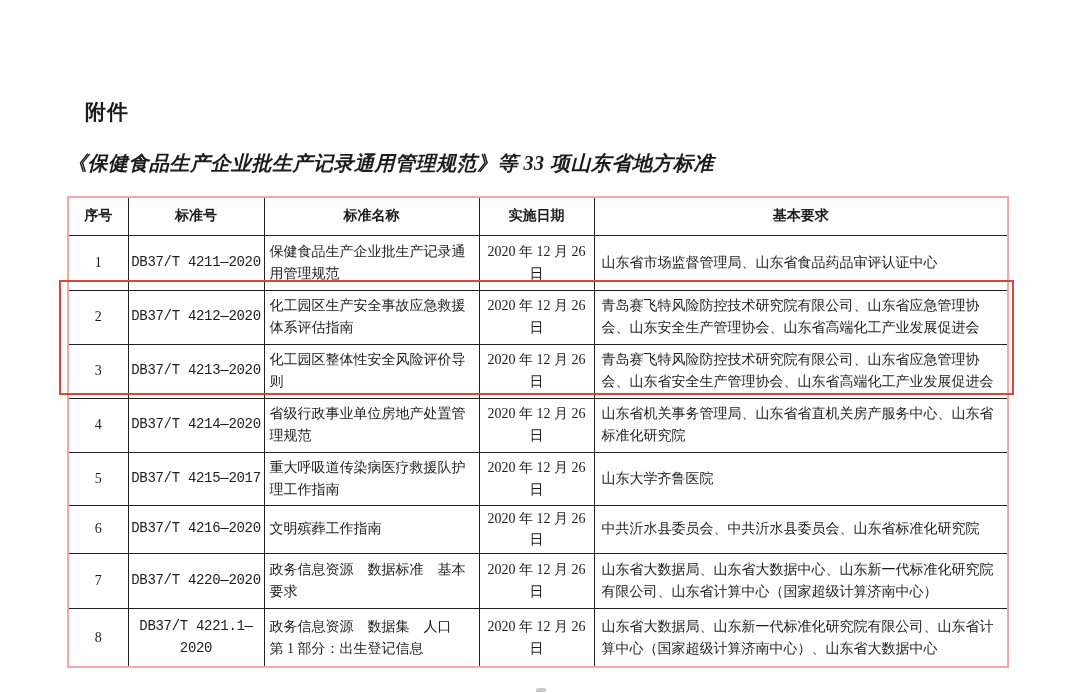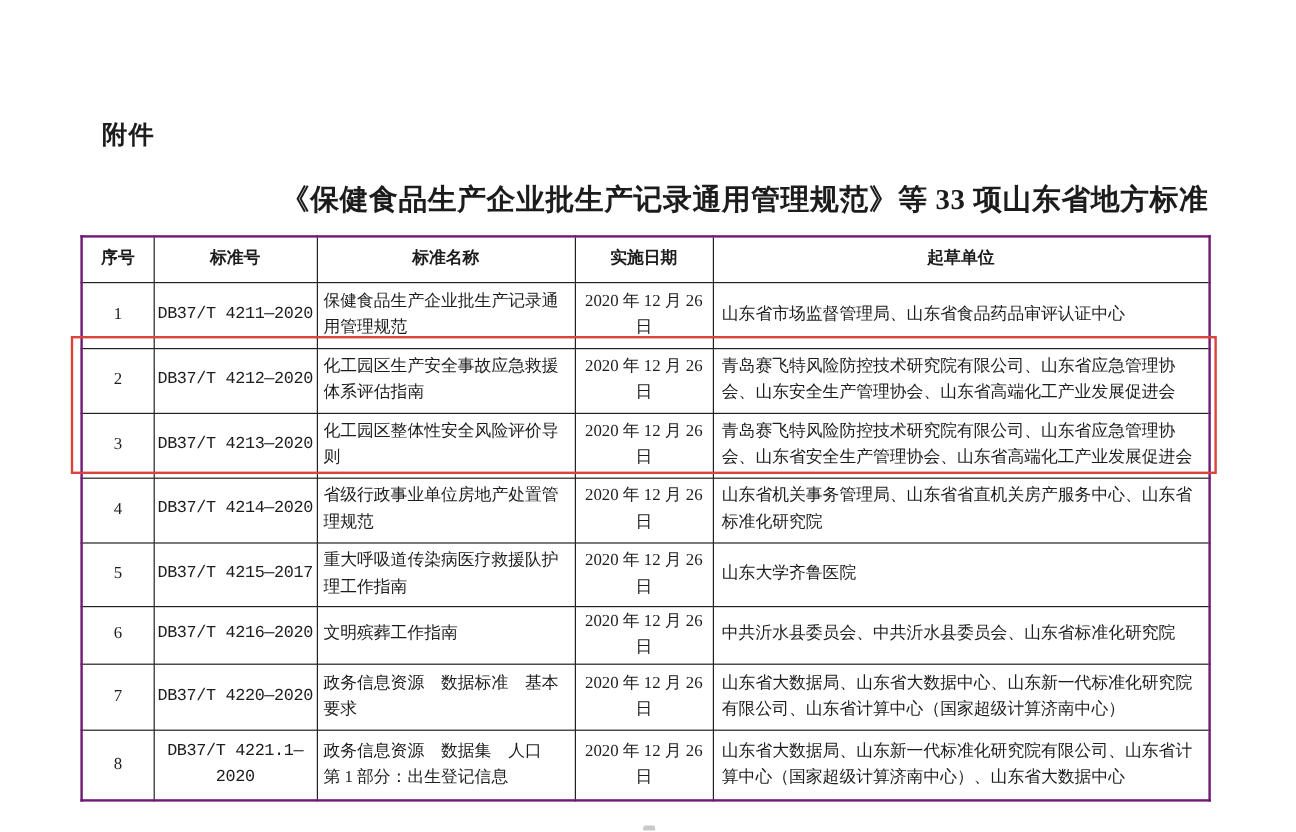--- a/index.html
+++ b/index.html
@@ -19,24 +19,25 @@
     top: 98px;
     font-size: 21px;
     font-weight: bold;
     letter-spacing: 1px;
   }
   .doc-title {
     position: absolute;
     left: 67px;
     top: 150px;
     width: 940px;
-    text-align: right;
-    font-size: 24px;
+    text-align: left;
+    font-size: 20px;
     font-weight: bold;
     letter-spacing: 0.5px;
+    font-style: italic;
   }
   table.standards {
     position: absolute;
     left: 67px;
     top: 196px;
     width: 940px;
     border-collapse: collapse;
     table-layout: fixed;
     font-size: 14px;
   }
@@ -44,21 +45,21 @@
   table.standards col.c-std  { width: 136px; }
   table.standards col.c-name { width: 215px; }
   table.standards col.c-date { width: 115px; }
   table.standards col.c-org  { width: 414px; }
   table.standards th, table.standards td {
     border: 1px solid #222222;
     vertical-align: middle;
     line-height: 1.55;
     overflow: hidden;
   }
-  table.standards { border: 2px solid #701a75; }
+  table.standards { border: 2px solid #fca5a5; }
   table.standards thead tr { height: 38px; }
   table.standards th {
     font-weight: bold;
     text-align: center;
     font-size: 14px;
   }
   table.standards td.col-no, table.standards td.col-std, table.standards td.col-date {
     text-align: center;
     padding: 2px 2px;
   }
@@ -106,21 +107,21 @@
       <col class="c-name">
       <col class="c-date">
       <col class="c-org">
   </colgroup>
   <thead>
     <tr>
       <th>序号</th>
       <th>标准号</th>
       <th>标准名称</th>
       <th>实施日期</th>
-      <th>起草单位</th>
+      <th>基本要求</th>
     </tr>
   </thead>
   <tbody>
   <tr>
     <td class="col-no">1</td>
     <td class="col-std">DB37/T 4211—2020</td>
     <td class="col-name">保健食品生产企业批生产记录通用管理规范</td>
     <td class="col-date">2020 年 12 月 26 日</td>
     <td class="col-org">山东省市场监督管理局、山东省食品药品审评认证中心</td>
   </tr>

